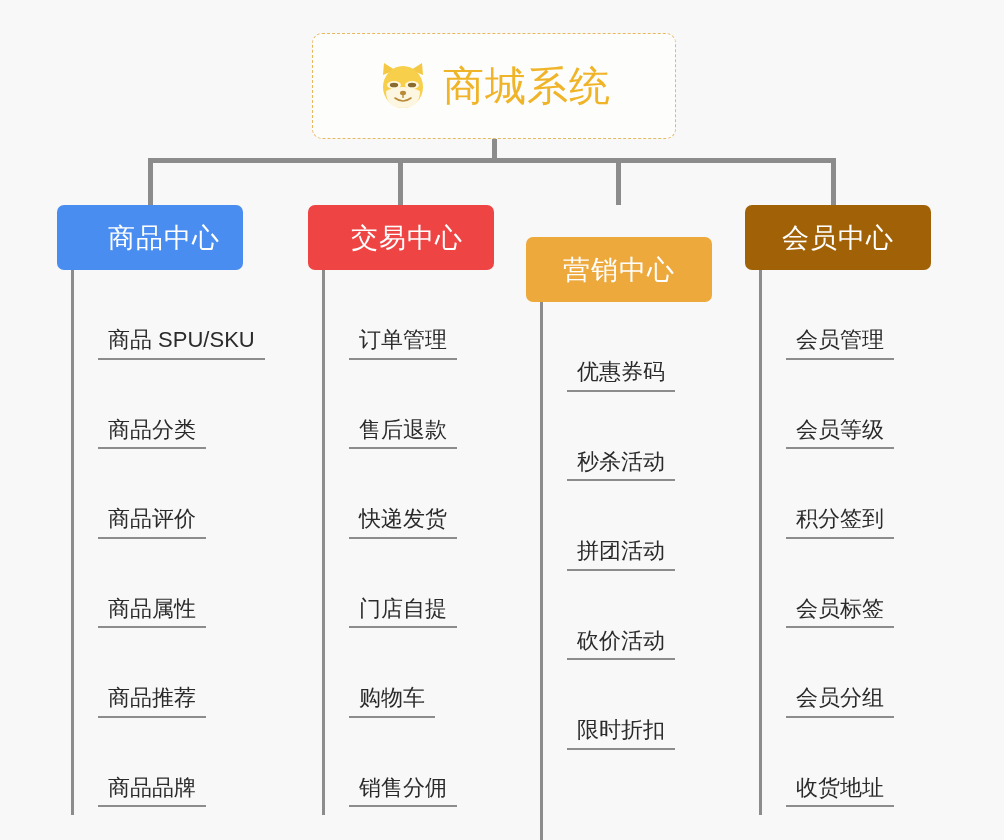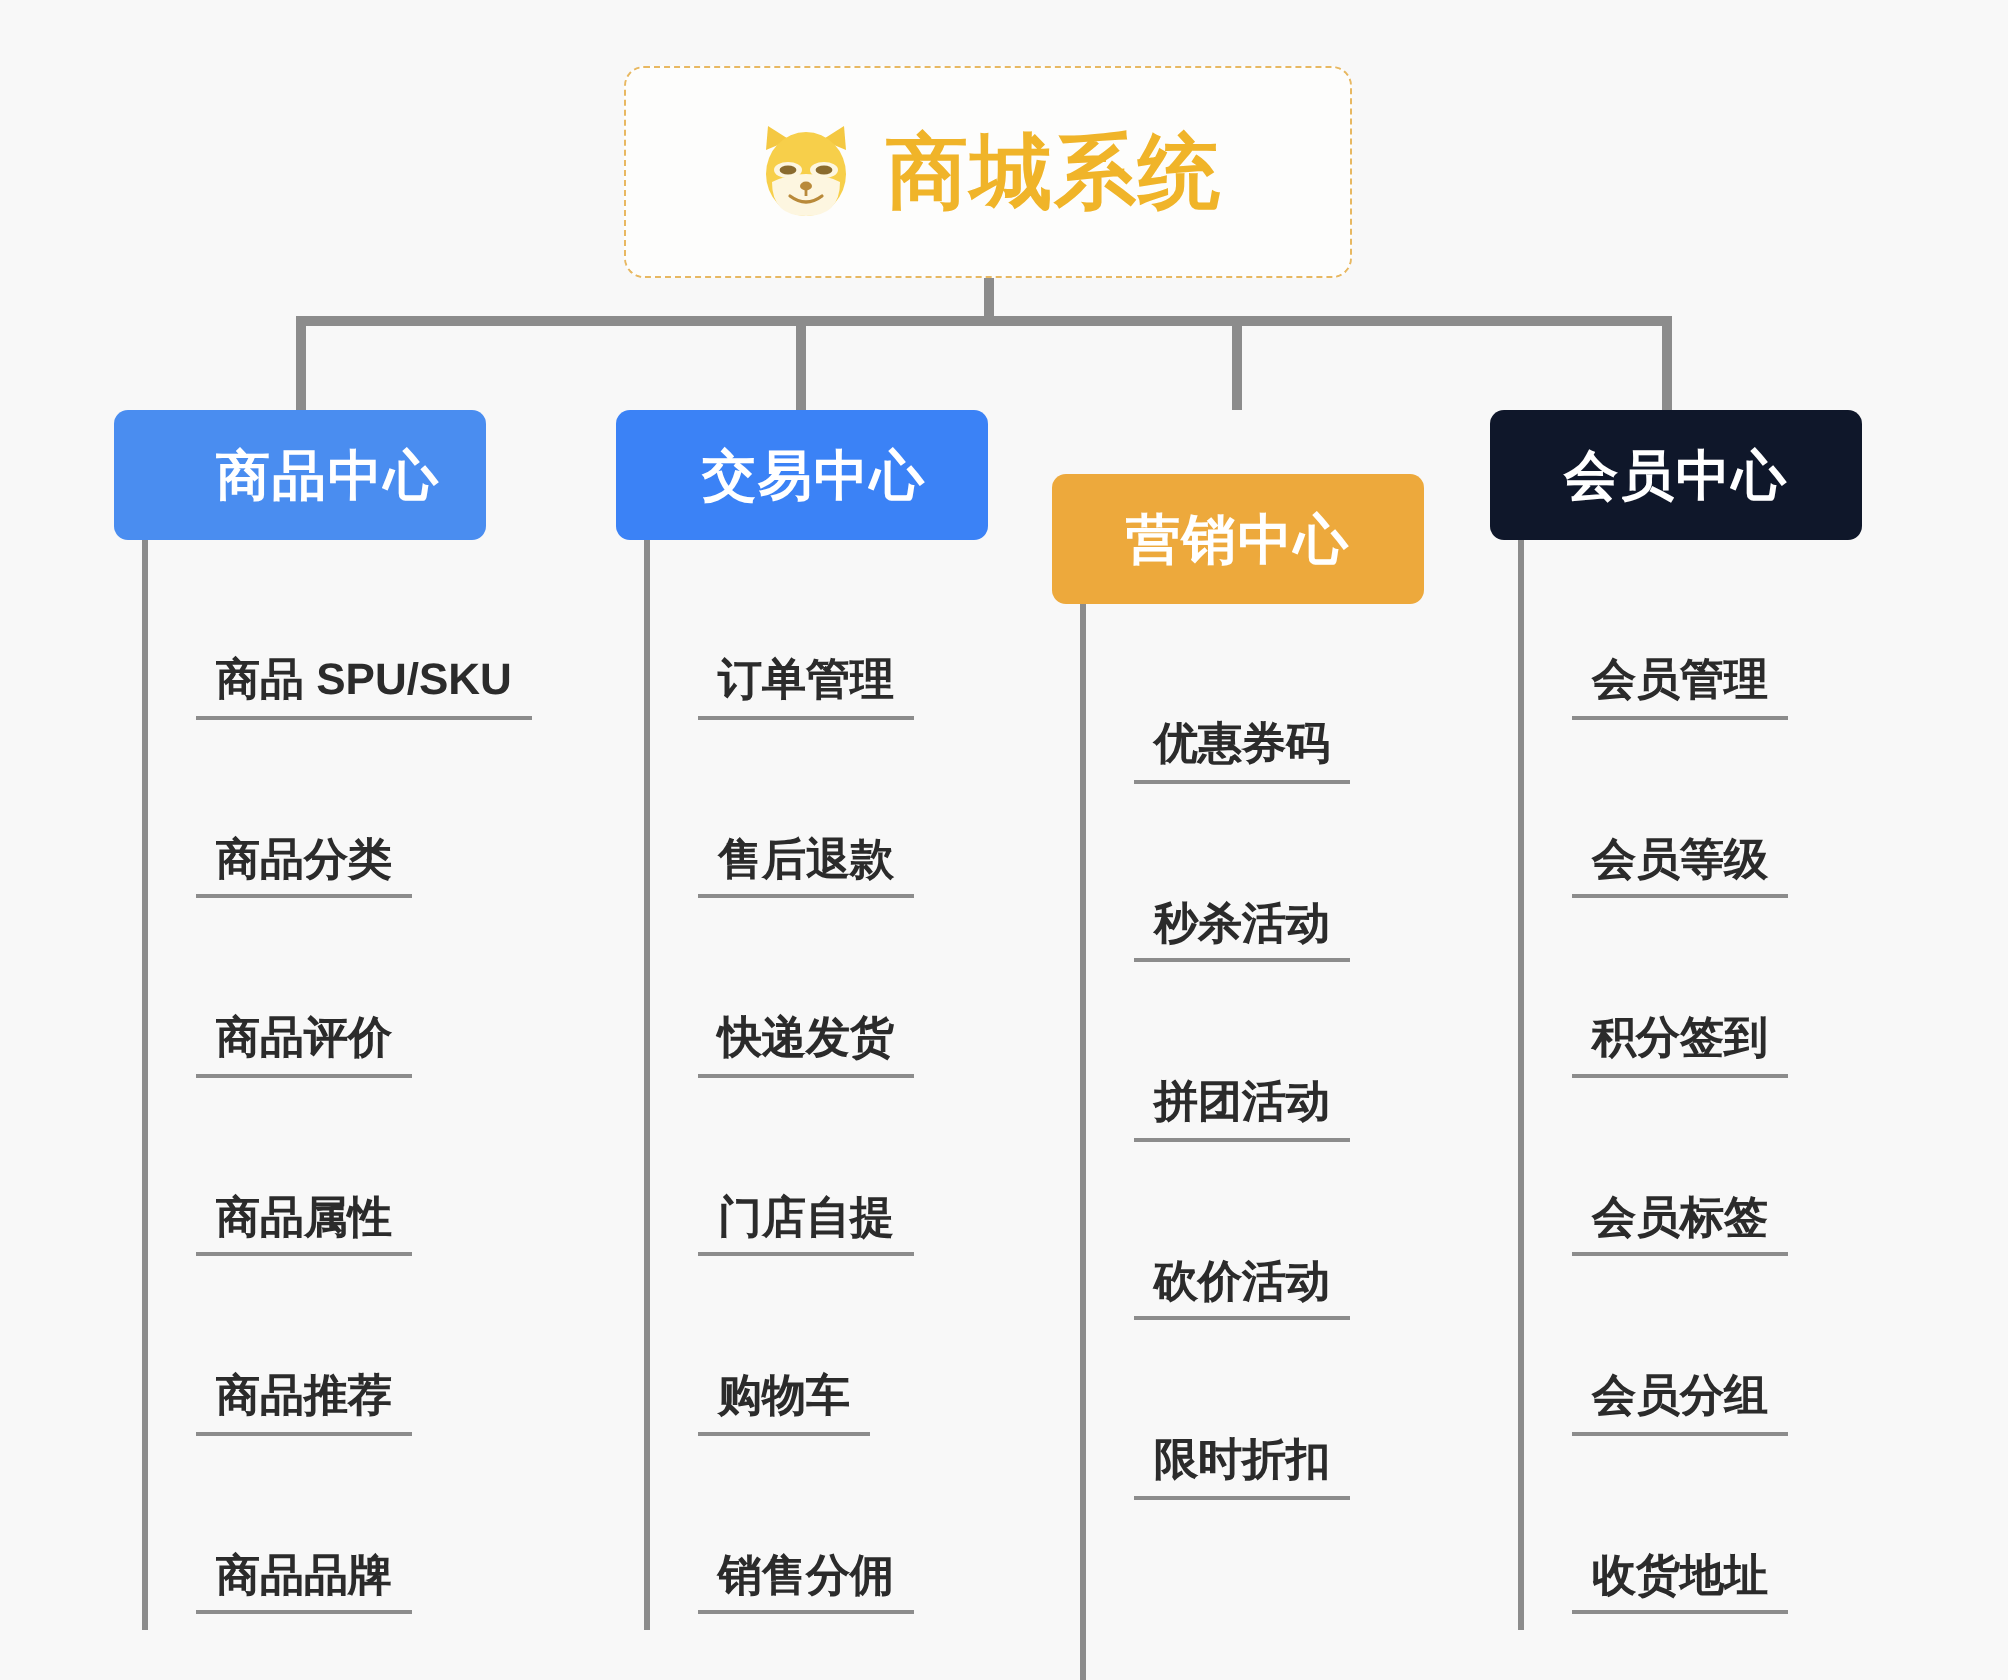--- a/index.html
+++ b/index.html
@@ -12,21 +12,20 @@
     background: #f8f8f8;
     font-family: "Liberation Sans", "DejaVu Sans", sans-serif;
     overflow: hidden;
     position: relative;
   }
 
   #diagram {
     position: relative;
     width: 817px;
     height: 840px;
-    font-weight: bold;
   }
 
   
   .root-node {
     position: absolute;
     left: 312px;
     top: 33px;
     width: 364px;
     height: 106px;
     background: #fdfdfc;
@@ -94,23 +93,23 @@
     border-radius: 7px;
     display: flex;
     align-items: center;
     justify-content: center;
     color: #ffffff;
     font-size: 27px;
     letter-spacing: 1px;
     box-sizing: border-box;
   }
   .col-1 .cat-header { background: #4a8df0; padding-left: 28px; }
-  .col-2 .cat-header { background: #3b82f6; padding-left: 12px; }
+  .col-2 .cat-header { background: #ef4444; padding-left: 12px; }
   .col-3 .cat-header { background: #eda93c; margin-top: 32px; }
-  .col-4 .cat-header { background: #0f172a; text-align: right; }
+  .col-4 .cat-header { background: #a16207; text-align: right; }
 
   
   .leaf-list {
     position: relative;
     margin-left: 14px;
     padding-left: 0;
     border-left: 3px solid #8c8c8c;
     height: 545px;
     box-sizing: border-box;
     text-align: center;

